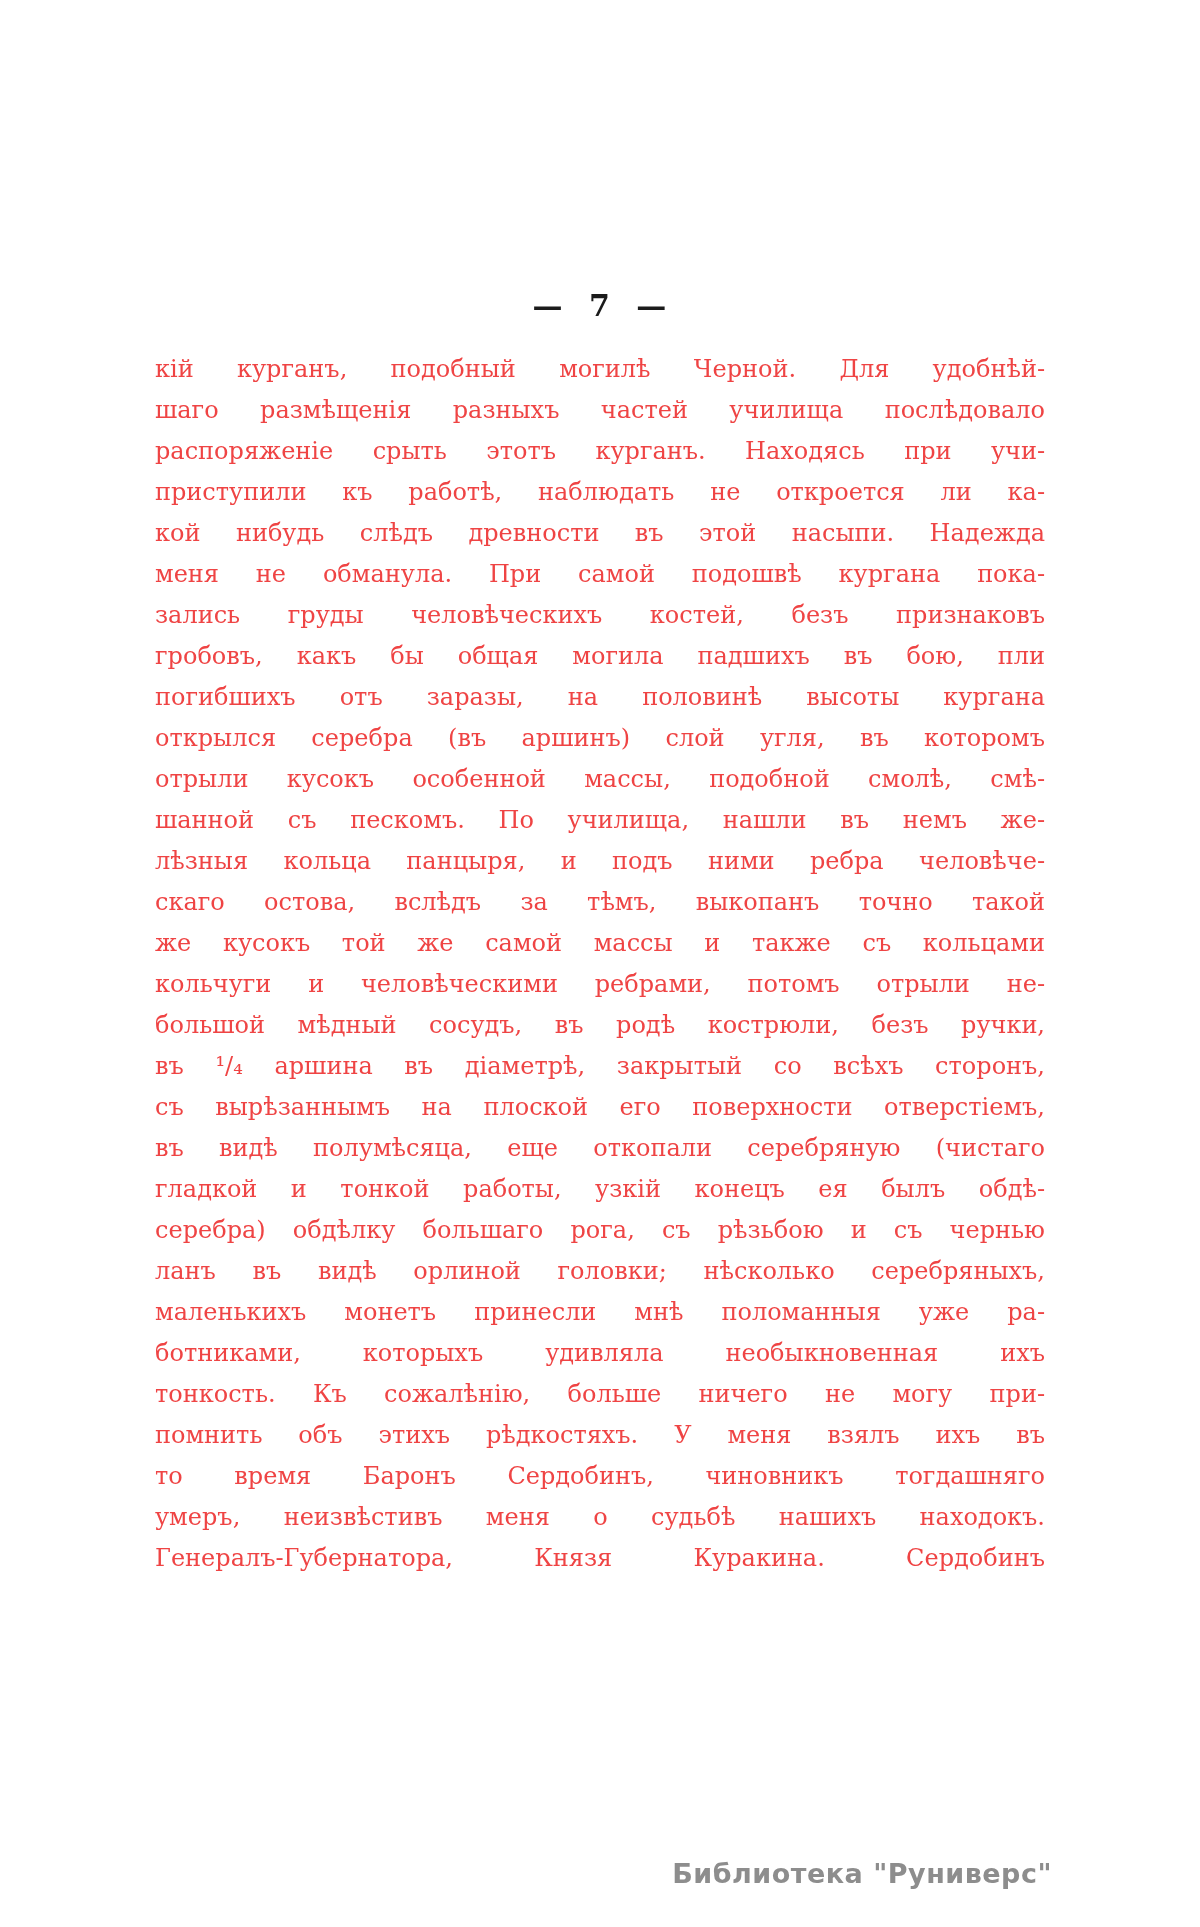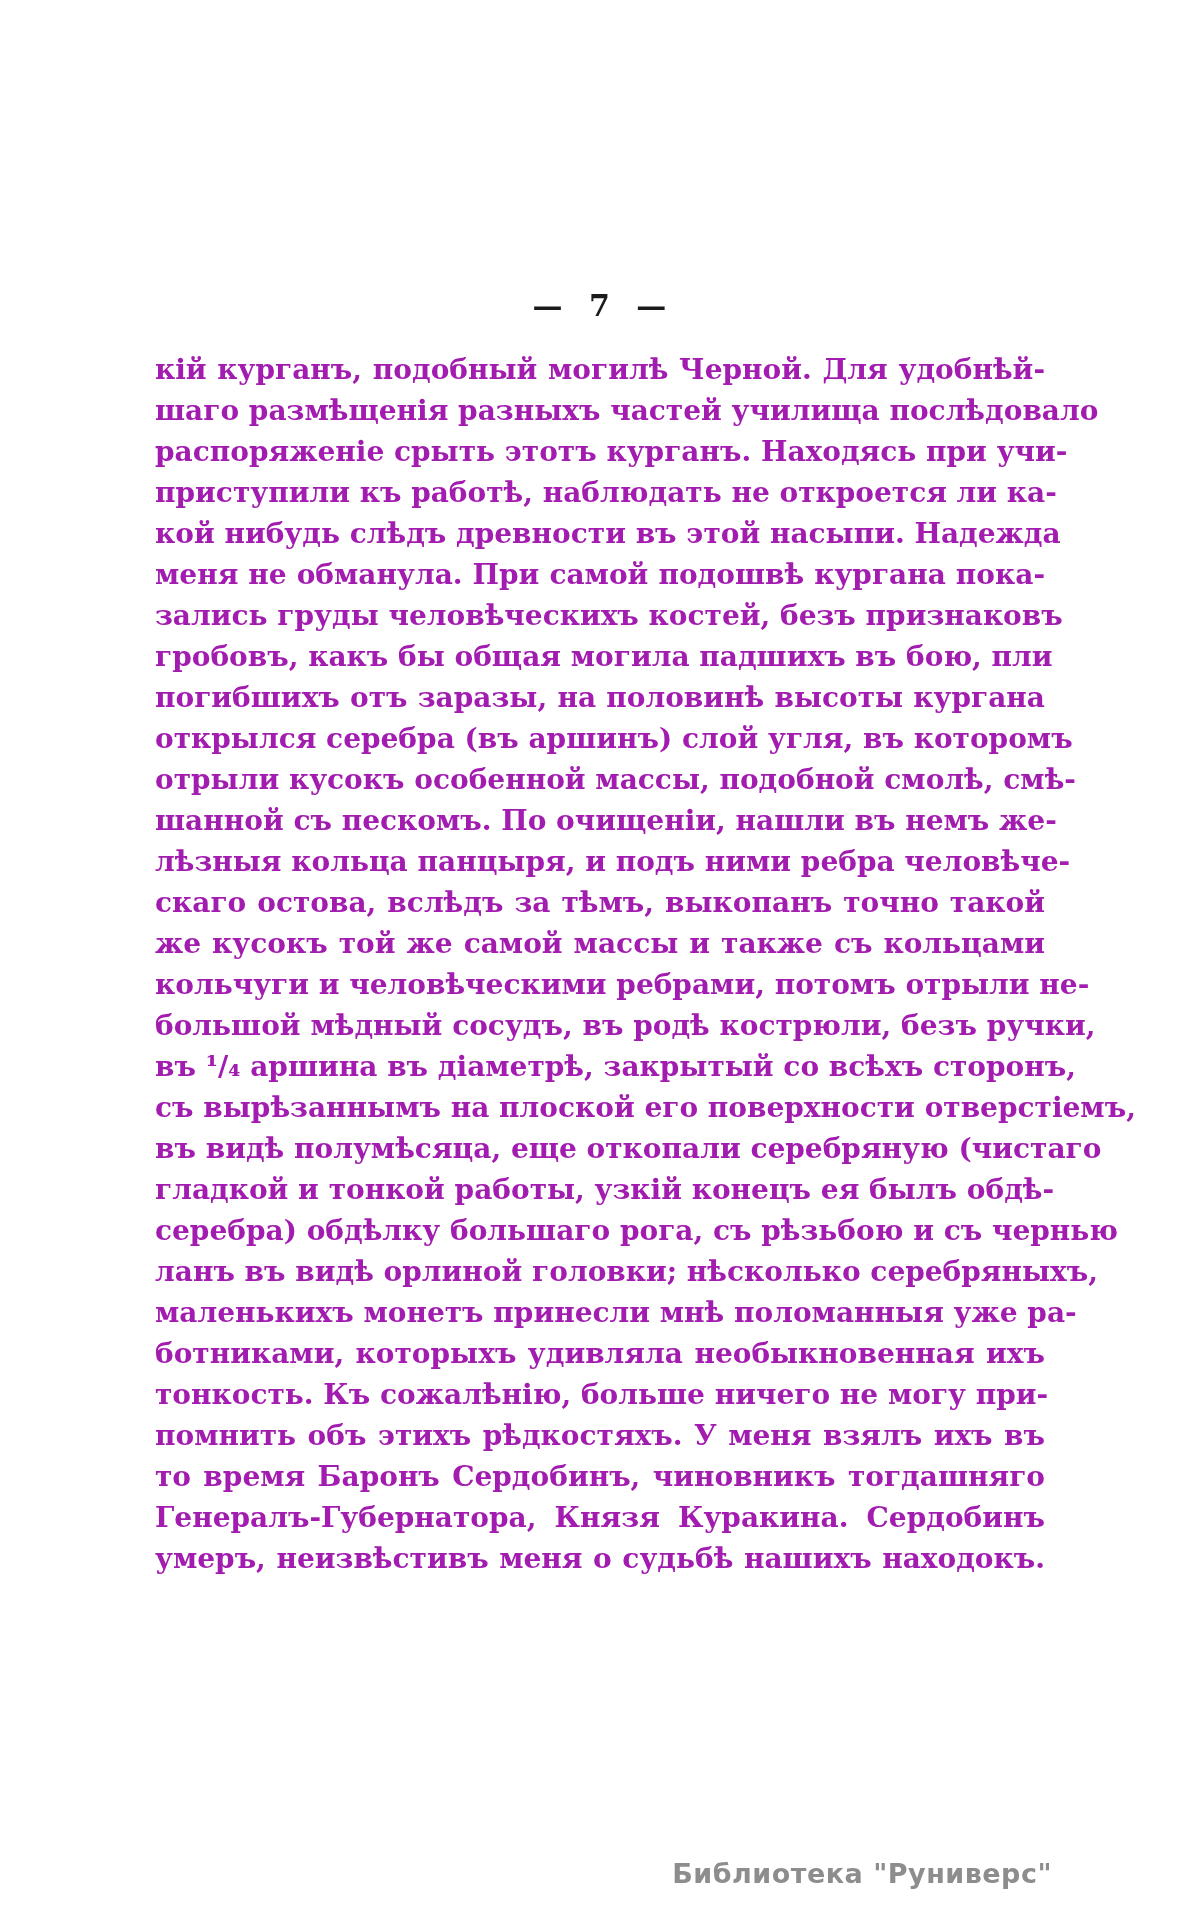--- a/index.html
+++ b/index.html
@@ -29,28 +29,27 @@
   }
   .text-block {
     position: absolute;
     top: 349px;
     left: 155px;
     width: 890px;
   }
   .text-line {
     height: 41px;
     line-height: 41px;
-    font-size: 28px;
-    color: #a21caf;
+    font-size: 24px;
+    color: #ef4444;
     text-align: justify;
     text-align-last: justify;
     -moz-text-align-last: justify;
     white-space: nowrap;
     overflow: visible;
-    font-weight: bold;
   }
   .watermark {
     position: absolute;
     top: 1858px;
     right: 148px;
     font-family: "DejaVu Sans", "Liberation Sans", sans-serif;
     font-size: 27px;
     font-weight: bold;
     color: #8d8d8d;
     letter-spacing: 0.5px;
@@ -67,35 +66,35 @@
       <div class="text-line">шаго размѣщенія разныхъ частей училища послѣдовало</div>
       <div class="text-line">распоряженіе срыть этотъ курганъ. Находясь при учи-</div>
       <div class="text-line">приступили къ работѣ, наблюдать не откроется ли ка-</div>
       <div class="text-line">кой нибудь слѣдъ древности въ этой насыпи. Надежда</div>
       <div class="text-line">меня не обманула. При самой подошвѣ кургана пока-</div>
       <div class="text-line">зались груды человѣческихъ костей, безъ признаковъ</div>
       <div class="text-line">гробовъ, какъ бы общая могила падшихъ въ бою, пли</div>
       <div class="text-line">погибшихъ отъ заразы, на половинѣ высоты кургана</div>
       <div class="text-line">открылся серебра (въ аршинъ) слой угля, въ которомъ</div>
       <div class="text-line">отрыли кусокъ особенной массы, подобной смолѣ, смѣ-</div>
-      <div class="text-line">шанной съ пескомъ. По очищеніи, нашли въ немъ же-</div>
+      <div class="text-line">шанной съ пескомъ. По училища, нашли въ немъ же-</div>
       <div class="text-line">лѣзныя кольца панцыря, и подъ ними ребра человѣче-</div>
       <div class="text-line">скаго остова, вслѣдъ за тѣмъ, выкопанъ точно такой</div>
       <div class="text-line">же кусокъ той же самой массы и также съ кольцами</div>
       <div class="text-line">кольчуги и человѣческими ребрами, потомъ отрыли не-</div>
       <div class="text-line">большой мѣдный сосудъ, въ родѣ кострюли, безъ ручки,</div>
       <div class="text-line">въ ¹/₄ аршина въ діаметрѣ, закрытый со всѣхъ сторонъ,</div>
       <div class="text-line">съ вырѣзаннымъ на плоской его поверхности отверстіемъ,</div>
       <div class="text-line">въ видѣ полумѣсяца, еще откопали серебряную (чистаго</div>
       <div class="text-line">гладкой и тонкой работы, узкій конецъ ея былъ обдѣ-</div>
       <div class="text-line">серебра) обдѣлку большаго рога, съ рѣзьбою и съ чернью</div>
       <div class="text-line">ланъ въ видѣ орлиной головки; нѣсколько серебряныхъ,</div>
       <div class="text-line">маленькихъ монетъ принесли мнѣ поломанныя уже ра-</div>
       <div class="text-line">ботниками, которыхъ удивляла необыкновенная ихъ</div>
       <div class="text-line">тонкость. Къ сожалѣнію, больше ничего не могу при-</div>
       <div class="text-line">помнить объ этихъ рѣдкостяхъ. У меня взялъ ихъ въ</div>
       <div class="text-line">то время Баронъ Сердобинъ, чиновникъ тогдашняго</div>
+      <div class="text-line">умеръ, неизвѣстивъ меня о судьбѣ нашихъ находокъ.</div>
       <div class="text-line">Генералъ-Губернатора, Князя Куракина. Сердобинъ</div>
-      <div class="text-line">умеръ, неизвѣстивъ меня о судьбѣ нашихъ находокъ.</div>
     </div>
 
   <div class="watermark">Библиотека "Руниверс"</div>
 </div>
 
 </body></html>

